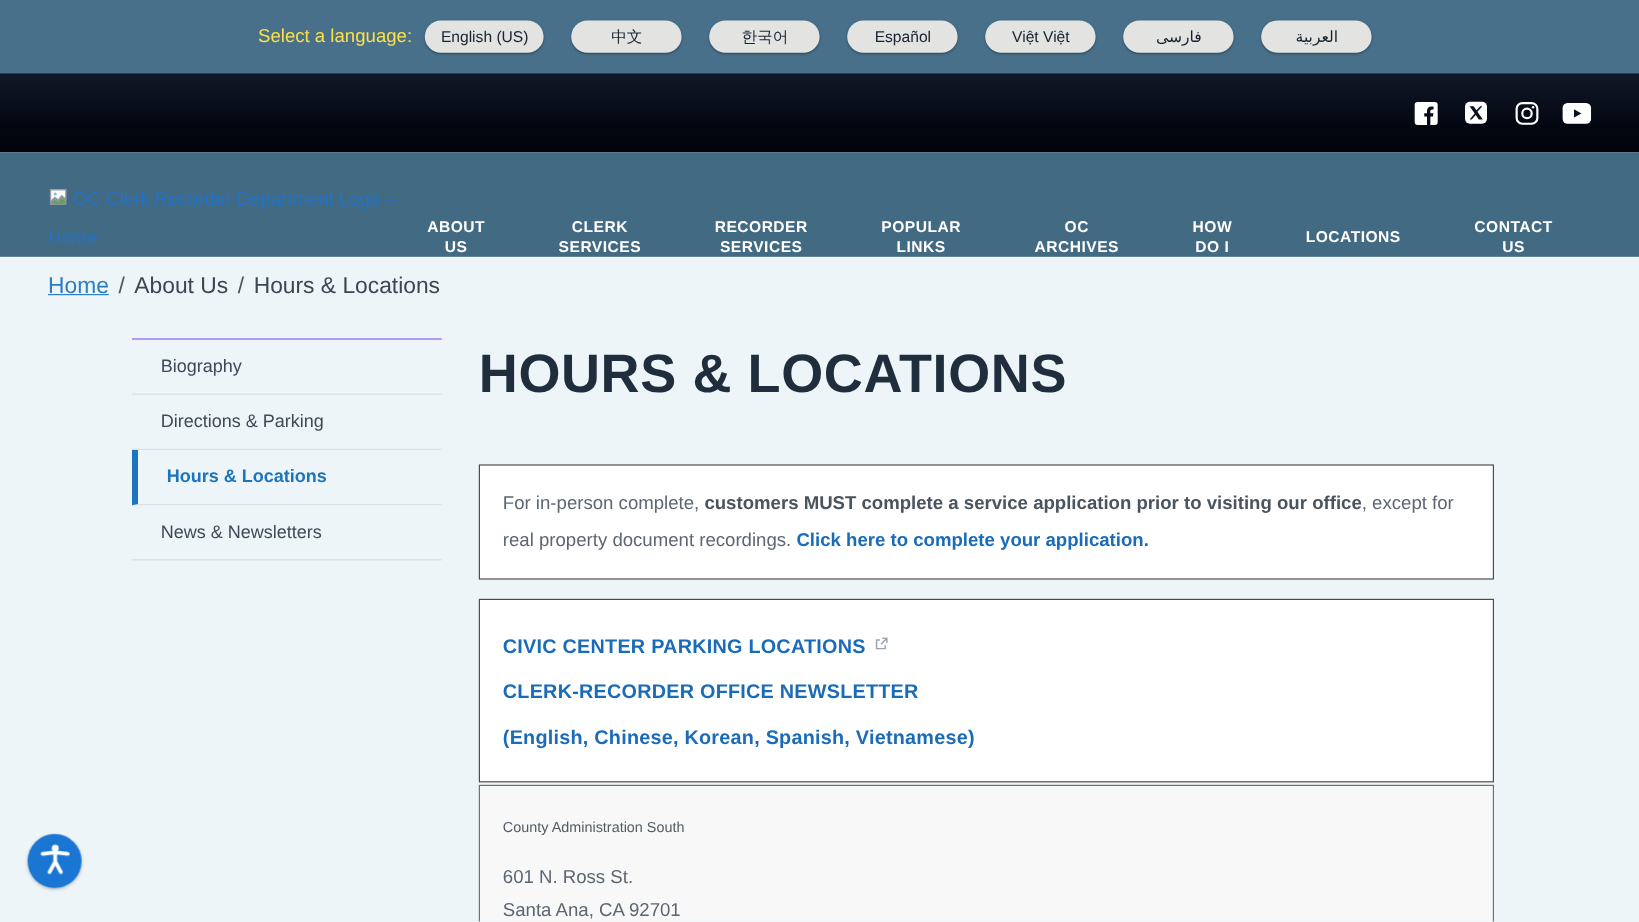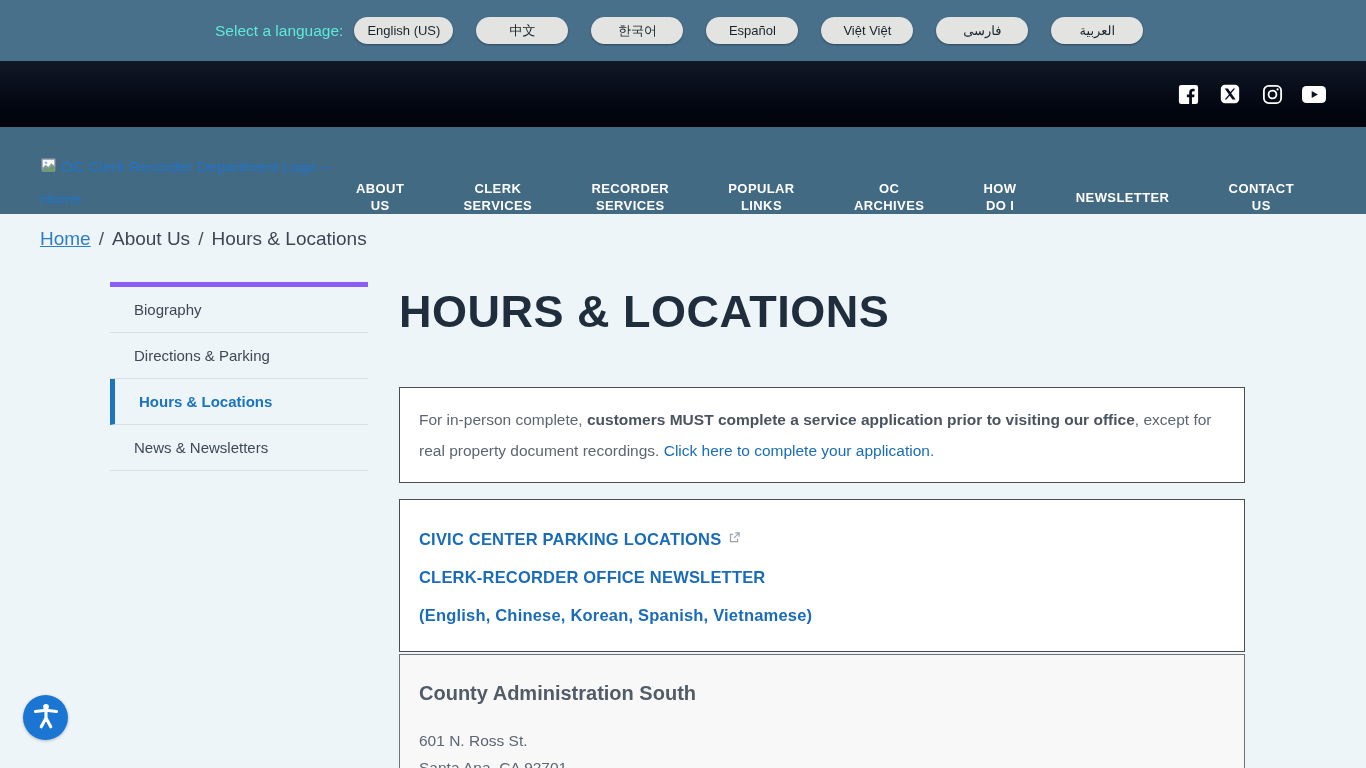--- a/index.html
+++ b/index.html
@@ -1,21 +1,21 @@
 <!DOCTYPE html>
 <html><head>
 <meta charset="utf-8">
 <style>
   * { margin:0; padding:0; box-sizing:border-box; }
   html,body { width:1366px; height:768px; overflow:hidden; }
   body { font-family:"Liberation Sans", sans-serif; background:#edf5f9; }
 
   
   .lang-bar { height:61px; background:#48708b; display:flex; align-items:center; }
-  .lang-label { margin-left:215px; font-size:15.5px; color:#5eead4; font-weight:500; }
+  .lang-label { margin-left:215px; font-size:15.5px; color:#fde047; font-weight:500; }
   .lang-pills { display:flex; margin-left:11px; gap:23px; }
   .pill { min-width:92px; height:27px; border:none; border-radius:14px; background:#e3e3e2;
           color:#17222d; font-size:13px; font-weight:normal; padding:0 13px; cursor:pointer;
           box-shadow:0 1px 2px rgba(0,0,0,.35); font-family:"Liberation Sans", sans-serif;
           display:inline-flex; align-items:center; justify-content:center; }
 
   
   .social-bar { height:66px; background:linear-gradient(180deg,#111827 0%,#020610 70%,#01040c 100%);
                 display:flex; align-items:center; justify-content:flex-end; gap:18px; padding-right:40px; }
   .social-icon { width:24px; height:24px; display:inline-flex; align-items:center; justify-content:center; cursor:pointer; }
@@ -37,39 +37,39 @@
   .breadcrumb li + li::before { content:"/"; margin:0 8px; color:#4a545e; cursor:default; }
   .breadcrumb li.crumb-link { color:#2e7ec2; text-decoration:underline; }
 
   
   .content { display:flex; padding-left:110px; }
 
   .sidebar { width:258px; margin-top:32px; flex:none; }
   .sidebar ul { list-style:none; }
   .sidebar li { padding:13px 8px 13px 24px; font-size:15px; line-height:19px; color:#3e4954;
                 border-bottom:1px solid #dadfe4; cursor:pointer; }
-  .sidebar li:first-child { border-top:5px solid #8b5cf6; }
+  .sidebar li:first-child { border-top:1px solid #8b5cf6; }
   .sidebar li.active { color:#1b74bc; font-weight:bold; border-left:5px solid #1b74bc; }
 
   .main { margin-left:31px; width:846px; flex:none; }
   h1 { margin-top:38px; font-size:45px; line-height:48px; font-weight:bold; color:#1f2d3c; letter-spacing:.5px; }
 
   .notice-box { margin-top:51px; background:#fff; border:1px solid #4d4d4d;
                 padding:16px 19px; font-size:15.5px; line-height:31px; color:#5c6673; }
   .notice-box b { color:#4a545f;text-align:center; }
-  .notice-link { color:#1a6cb8; font-weight:normal; text-decoration:none; cursor:pointer; }
+  .notice-link { color:#1a6cb8; font-weight:bold; text-decoration:none; cursor:pointer; }
 
   .links-box { margin-top:16px; background:#fff; border:1px solid #4d4d4d; padding:10px 19px 25px; }
   .biglink { display:block; margin-top:16px; color:#1a6cb8; font-size:16.5px; font-weight:bold;
              line-height:22px; letter-spacing:.2px; text-decoration:none; cursor:pointer; }
   .ext-icon { margin-left:8px; vertical-align:2px; }
 
   .location-card { margin-top:2px; background:#f8f8f8; border:1px solid #6e7276;
                    padding:27px 19px; font-size:15.5px; color:#5c6673; }
-  .location-name { font-size:20px; font-weight:bold; color:#515c67; }
+  .location-name { font-size:12px; font-weight:normal; color:#515c67; }
   .location-address { margin-top:22px; line-height:27px; }
 
   
   .a11y-btn { position:fixed; left:23px; top:695px; width:45px; height:45px; border-radius:50%;
               background:#1a76d2; border:none; cursor:pointer; display:flex; align-items:center;
               justify-content:center; box-shadow:0 1px 3px rgba(0,0,0,.25); }
 </style>
 </head>
 <body>
 
@@ -129,21 +129,21 @@
       <a class="nav-item">CLERK
 SERVICES</a>
       <a class="nav-item">RECORDER
 SERVICES</a>
       <a class="nav-item">POPULAR
 LINKS</a>
       <a class="nav-item">OC
 ARCHIVES</a>
       <a class="nav-item">HOW
 DO I</a>
-      <a class="nav-item">NEWSLETTER</a>
+      <a class="nav-item">LOCATIONS</a>
       <a class="nav-item">CONTACT
 US</a>
     </div>
 </nav>
 
 <div class="breadcrumb">
   <ul>
       <li class="crumb-link">Home</li>
       <li>About Us</li>
       <li>Hours &amp; Locations</li>

